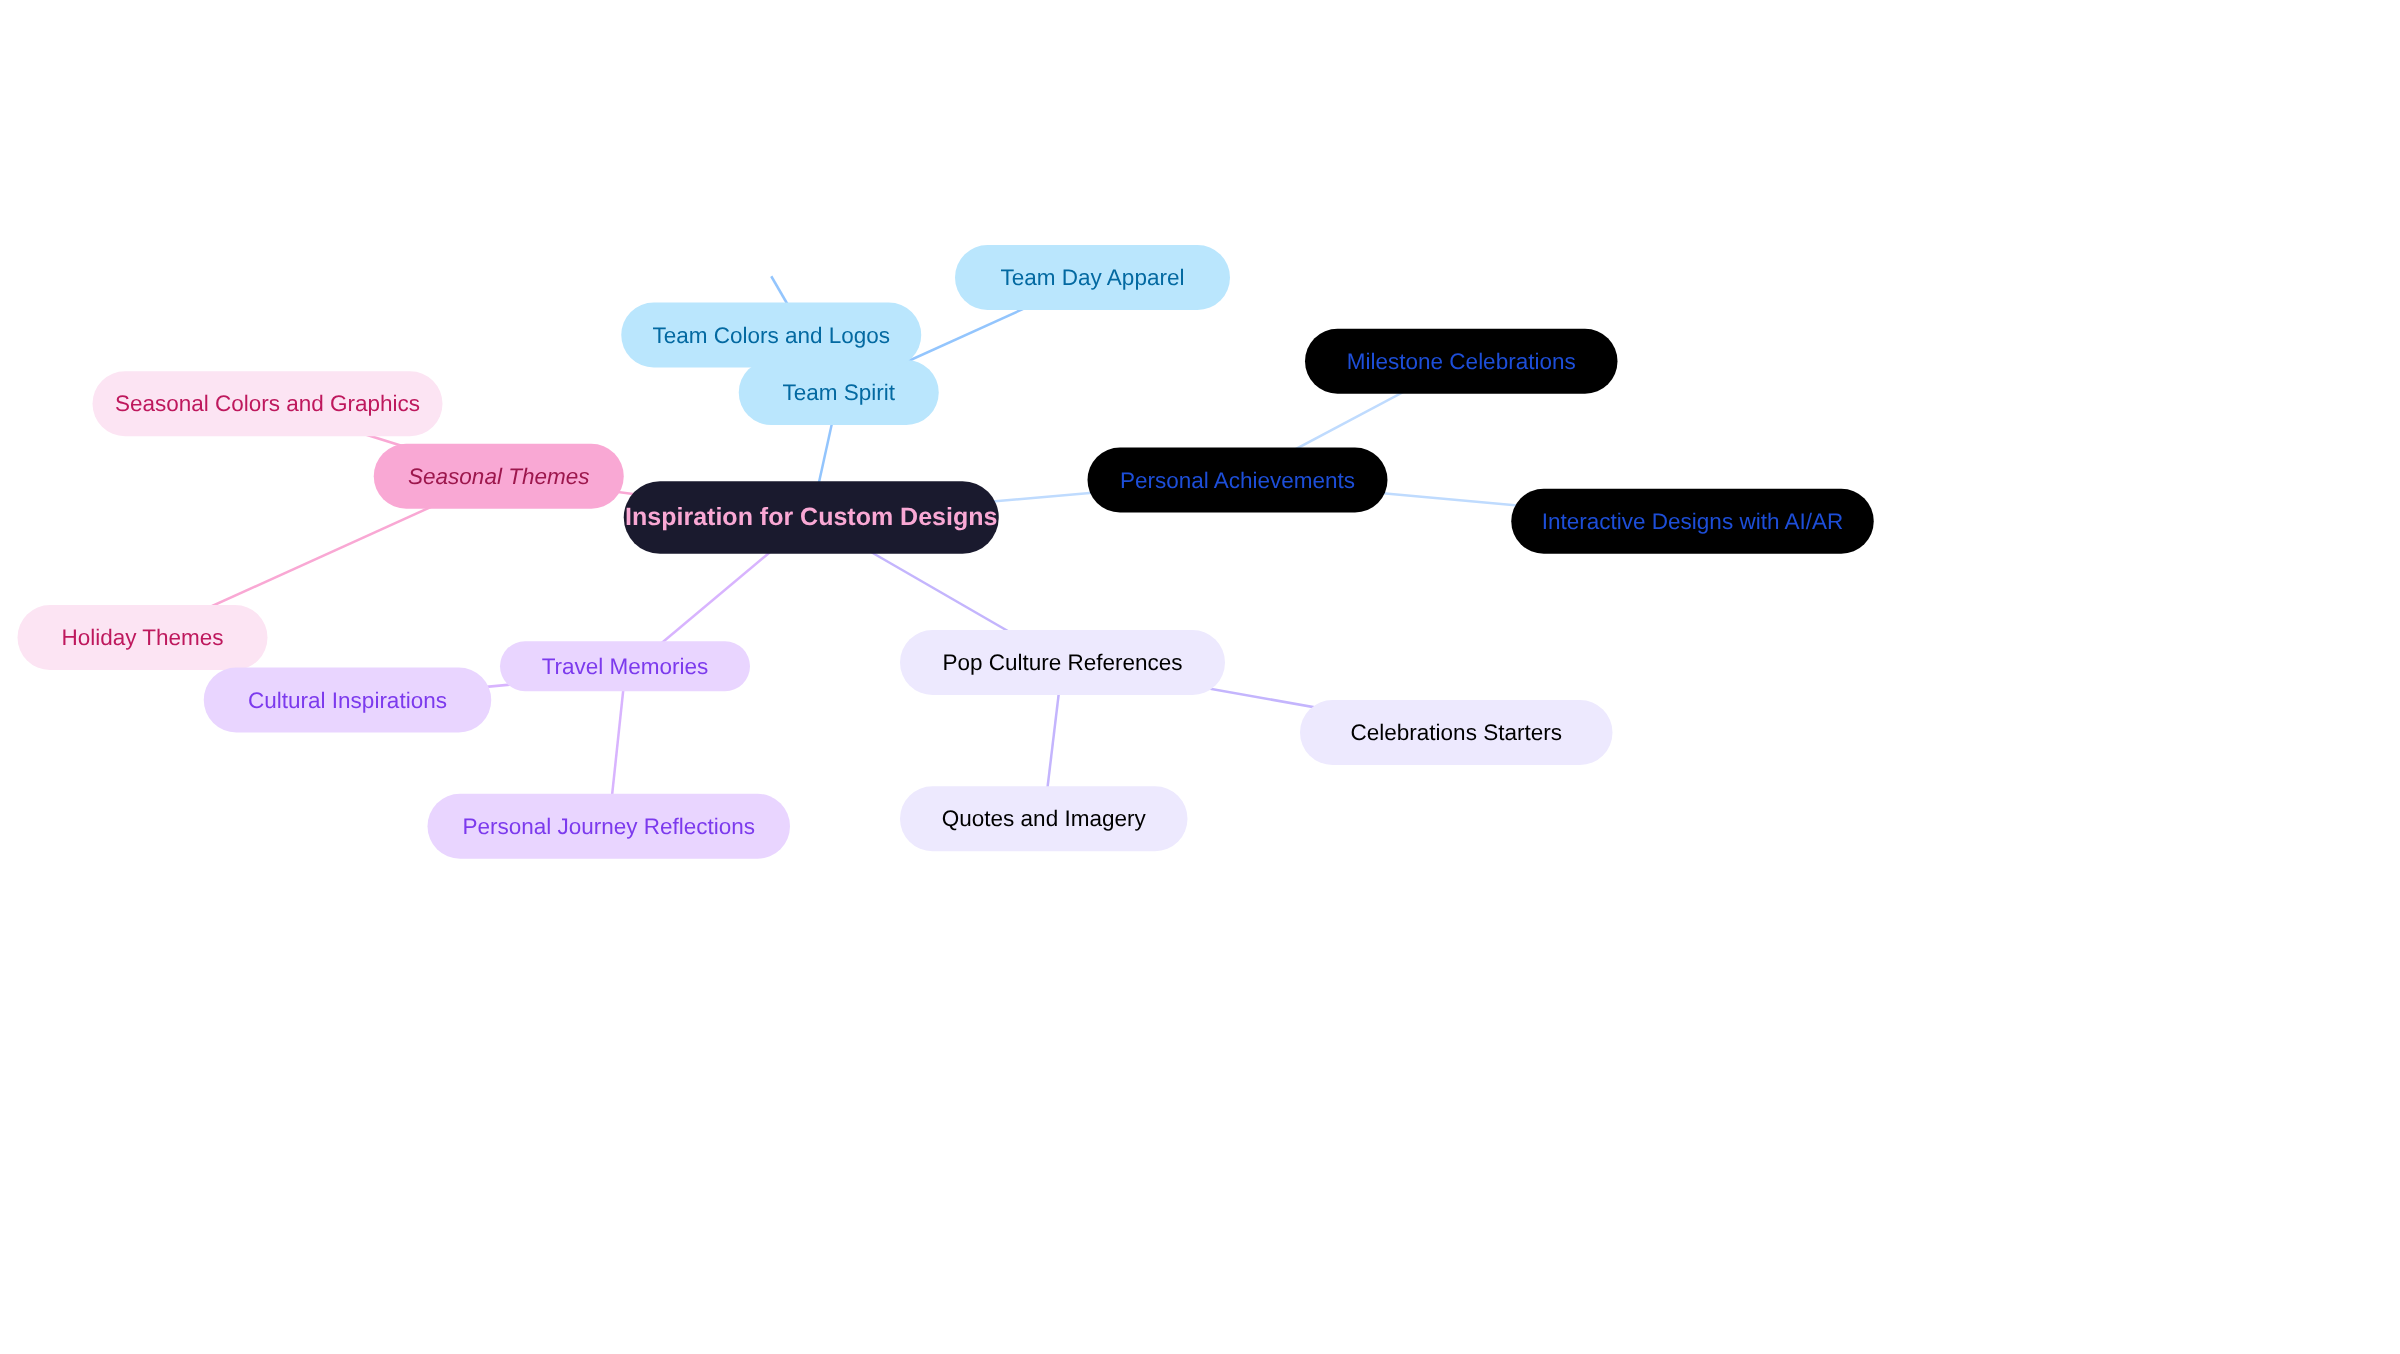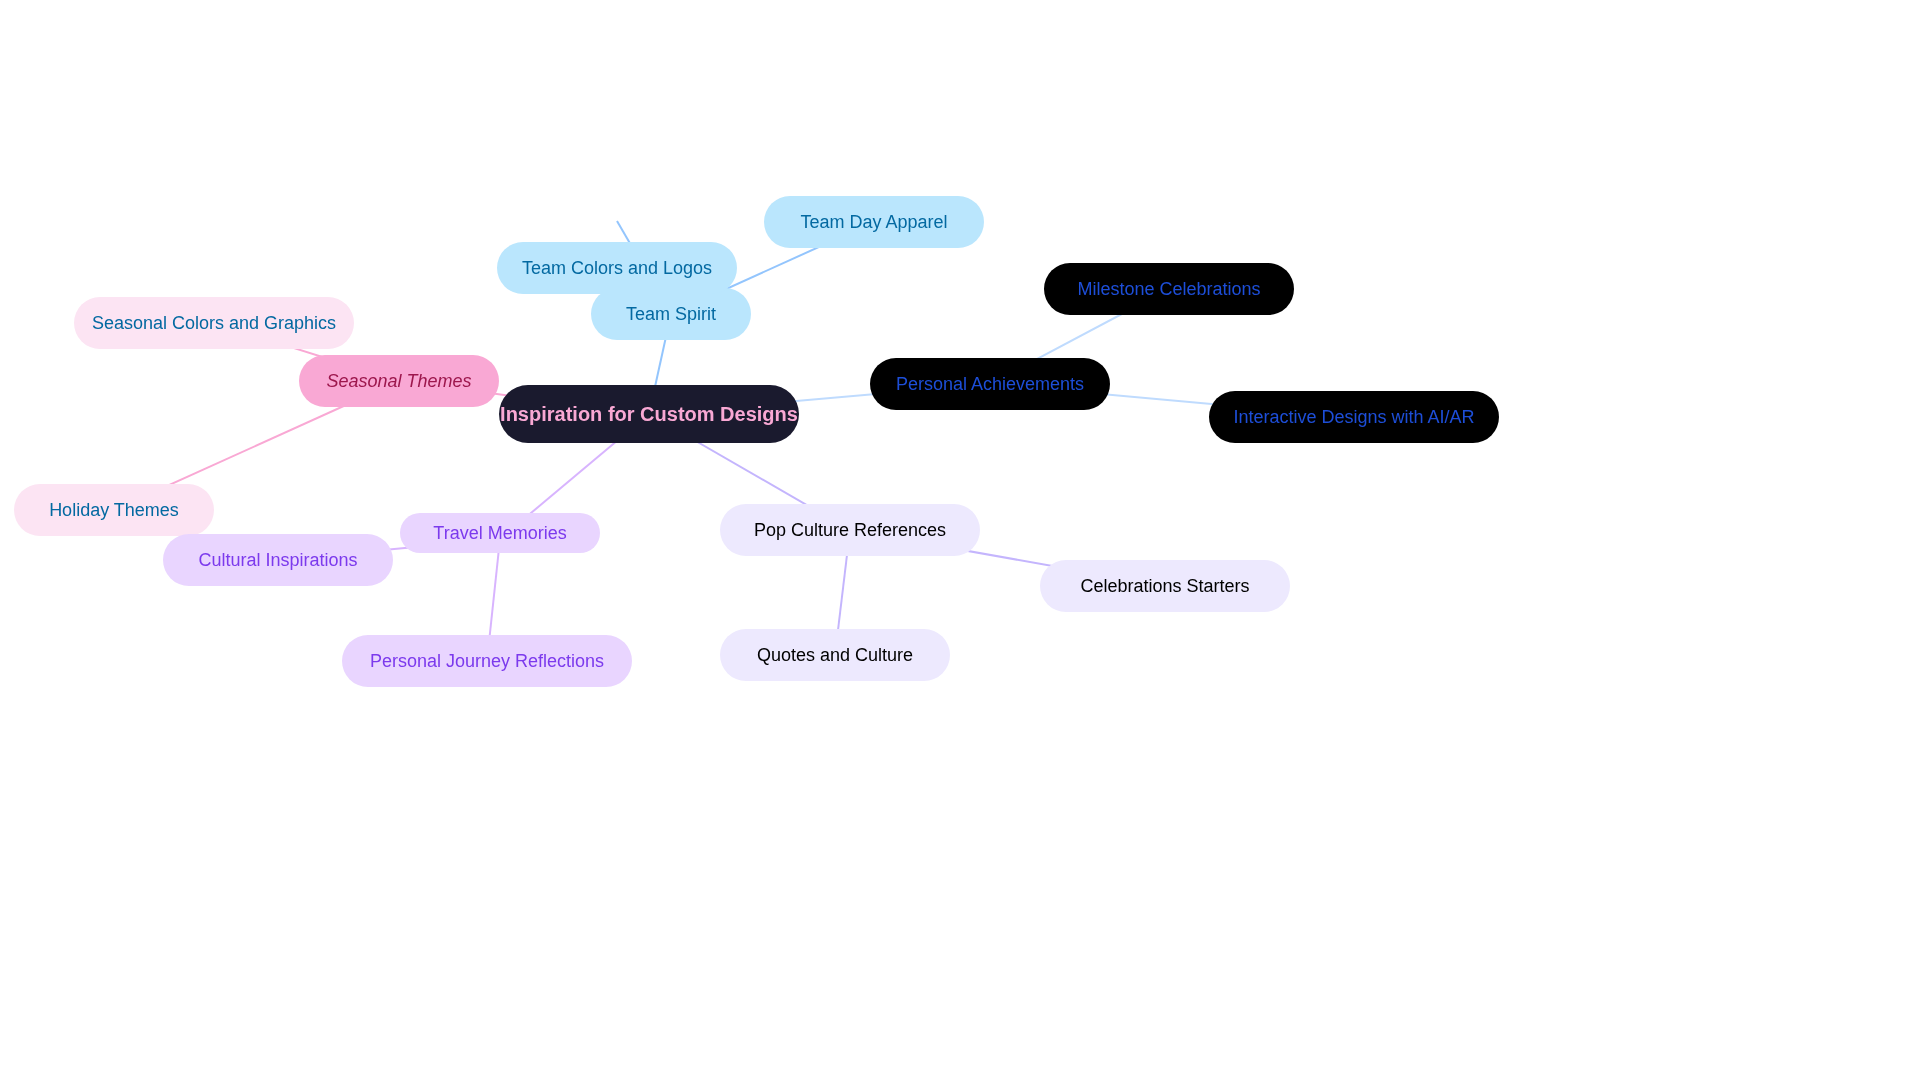--- a/index.html
+++ b/index.html
@@ -34,21 +34,21 @@
     .node-center {
       background: #1a1a2e;
       color: #f9a8d4;
       font-size: 20px;
       font-weight: 600;
       border-radius: 50px;
       padding: 18px 36px;
     }
     .node-pink {
       background: #fce4f3;
-      color: #0369a1;
+      color: #be185d;
       border: none;
     }
     .node-pink-dark {
       background: #f9a8d4;
       color: #9d174d;
       font-style: italic;
     }
     .node-blue-light {
       background: #bae6fd;
       color: #0369a1;
@@ -97,13 +97,13 @@
 <div class="node node-pink" style="left: 74px; top: 297px; width: 280px; height: 52px;">Seasonal Colors and Graphics</div>
 <div class="node node-pink" style="left: 14px; top: 484px; width: 200px; height: 52px;">Holiday Themes</div>
 <div class="node node-blue-pale" style="left: 870px; top: 358px; width: 240px; height: 52px;">Personal Achievements</div>
 <div class="node node-blue-pale" style="left: 1044px; top: 263px; width: 250px; height: 52px;">Milestone Celebrations</div>
 <div class="node node-blue-pale" style="left: 1209px; top: 391px; width: 290px; height: 52px;">Interactive Designs with AI/AR</div>
 <div class="node node-purple-light" style="left: 400px; top: 513px; width: 200px; height: 40px;">Travel Memories</div>
 <div class="node node-purple-light" style="left: 163px; top: 534px; width: 230px; height: 52px;">Cultural Inspirations</div>
 <div class="node node-purple-light" style="left: 342px; top: 635px; width: 290px; height: 52px;">Personal Journey Reflections</div>
 <div class="node node-purple-pale" style="left: 720px; top: 504px; width: 260px; height: 52px;">Pop Culture References</div>
 <div class="node node-purple-pale" style="left: 1040px; top: 560px; width: 250px; height: 52px;">Celebrations Starters</div>
-<div class="node node-purple-pale" style="left: 720px; top: 629px; width: 230px; height: 52px;">Quotes and Culture</div>
+<div class="node node-purple-pale" style="left: 720px; top: 629px; width: 230px; height: 52px;">Quotes and Imagery</div>
 
 </body></html>

